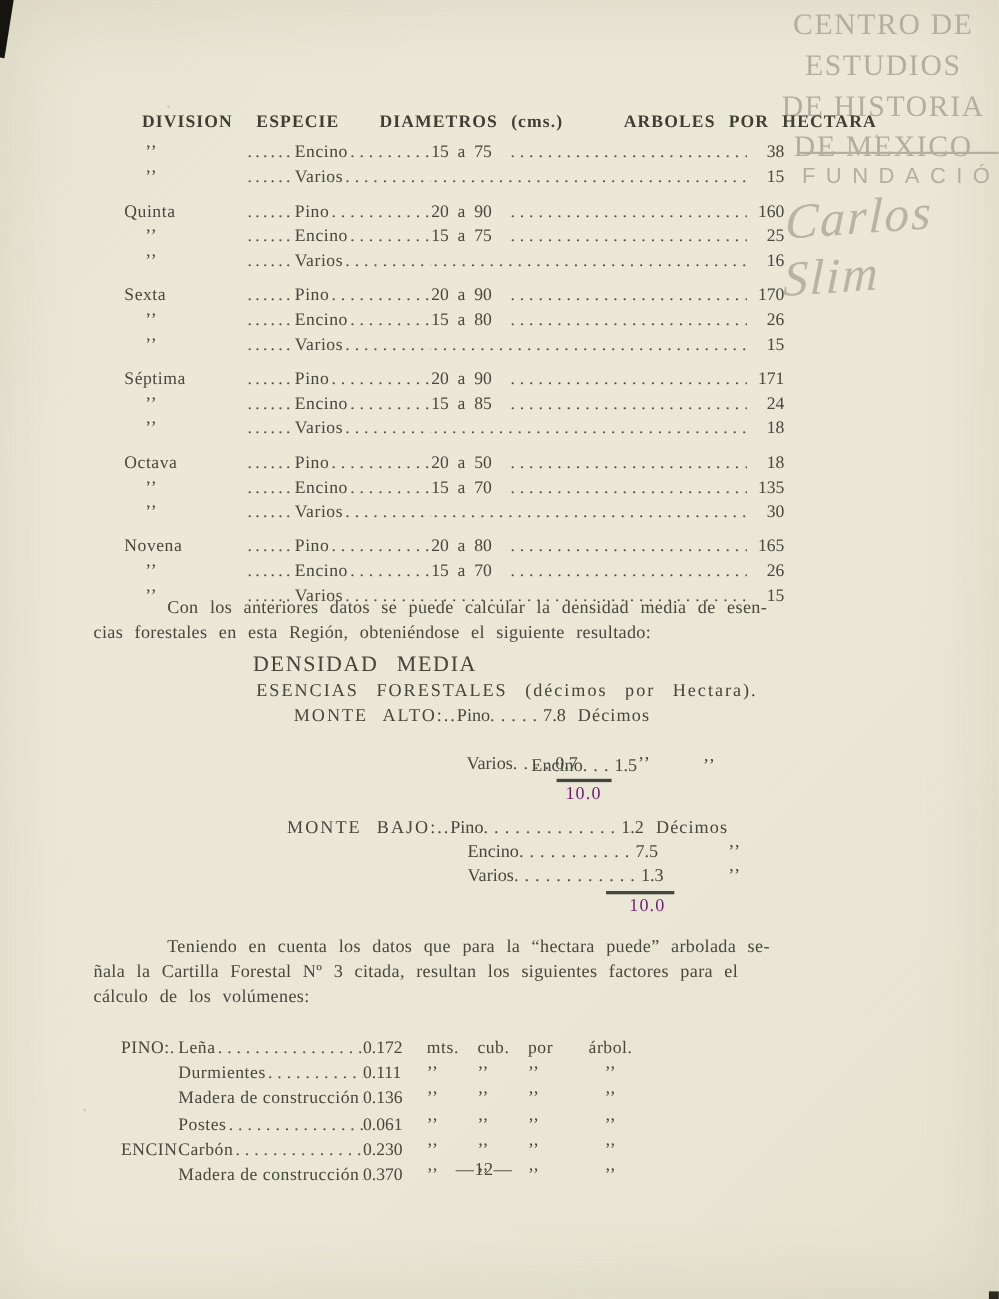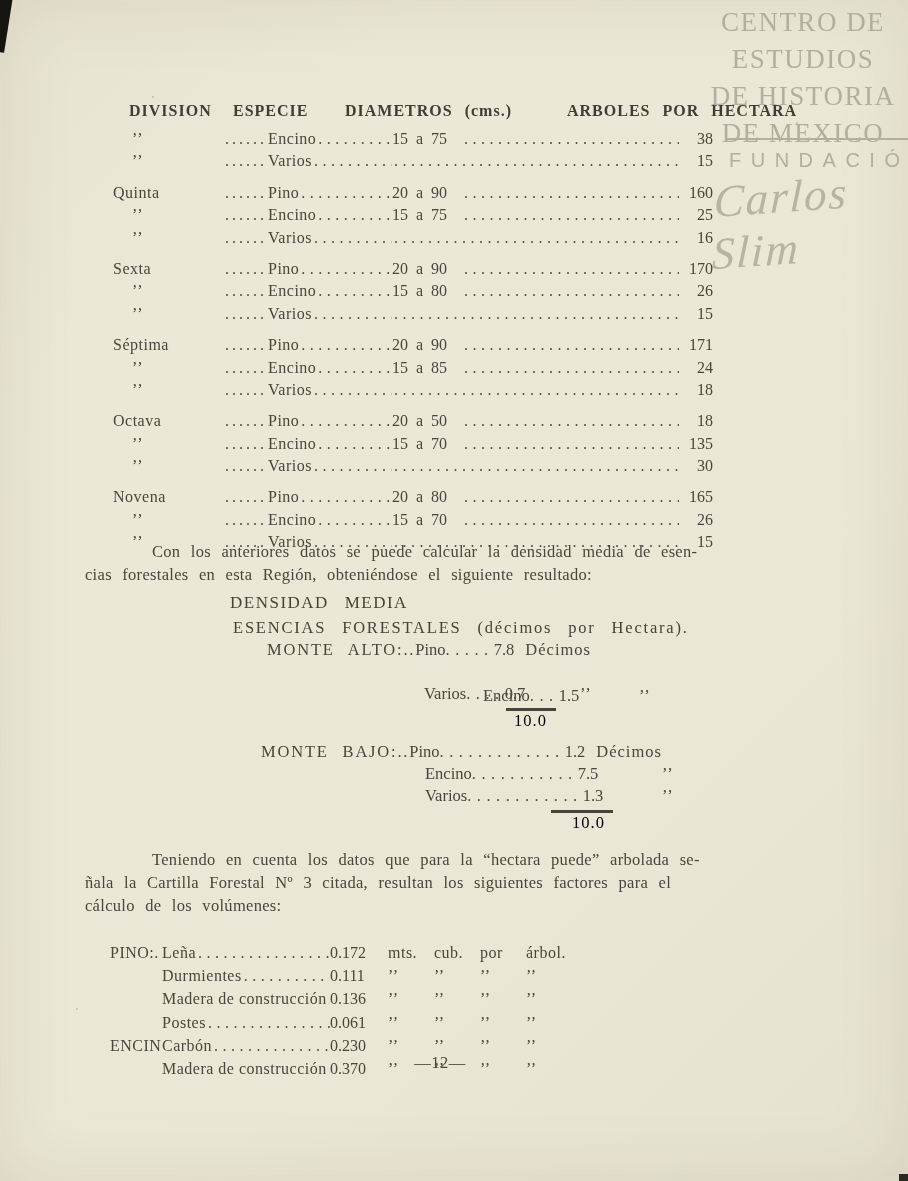--- a/index.html
+++ b/index.html
@@ -46,41 +46,41 @@
   .dfill2{flex:1;overflow:hidden;letter-spacing:4.5px;padding-left:2px;}
   .c-count{width:34px;text-align:right;}
 
   
   .para{position:absolute;left:85px;font-size:16.5px;line-height:23.2px;
     color:#48473d;word-spacing:6px;letter-spacing:.3px;white-space:nowrap;}
   .para .ind{text-indent:67px;}
   .p1{top:540px;} .p2{top:848px;}
 
   
-  .dens-title{position:absolute;left:230px;top:593px;font-size:17px;
+  .dens-title{position:absolute;left:230px;top:593px;font-size:20px;
     letter-spacing:1.5px;word-spacing:10px;color:#45443a;}
   .dens-sub{position:absolute;left:233px;top:618px;font-size:16.5px;
     letter-spacing:1.8px;word-spacing:10px;color:#45443a;}
   .mrow{position:absolute;font-size:16.5px;color:#48473d;white-space:nowrap;width:320px;}
   .mlabel{letter-spacing:1.8px;word-spacing:8px;}
   .mdots{letter-spacing:5.5px;color:#504f45;}
   .munit{letter-spacing:1px;}
   .munit.inline{margin-left:11px;}
   .mrule{position:absolute;height:2.5px;background:#46453b;}
-  .mtotal{position:absolute;font-size:16.5px;color:#000000;letter-spacing:1px;}
+  .mtotal{position:absolute;font-size:16.5px;color:#701a75;letter-spacing:1px;}
 
   
   .factors{position:absolute;left:98px;top:921px;width:500px;font-size:16px;color:#48473d;}
   .frow{display:flex;height:23.2px;line-height:23.2px;align-items:baseline;white-space:nowrap;}
   .flabel{width:52px;display:flex;overflow:hidden;letter-spacing:1px;margin-left:12px;}
   .fldots{overflow:hidden;letter-spacing:3px;color:#504f45;}
   .fitem{width:168px;display:flex;overflow:hidden;}
   .fvalue{width:54px;margin-top:20px;}
   .funit{width:46px;padding-left:4px;box-sizing:border-box;letter-spacing:.5px;}
-  .funit:last-child{width:62px;}
+  .funit:last-child{width:62px;text-align:center;}
 
   .pagenum{position:absolute;left:385px;top:1053px;width:110px;text-align:center;
     font-size:16.5px;color:#48473d;letter-spacing:.5px;}
 </style>
 </head>
 <body>
 
 <div class="paper"></div>
 <div class="speck" style="left:152px;top:96px;"></div>
 <div class="speck" style="left:796px;top:122px;"></div>

